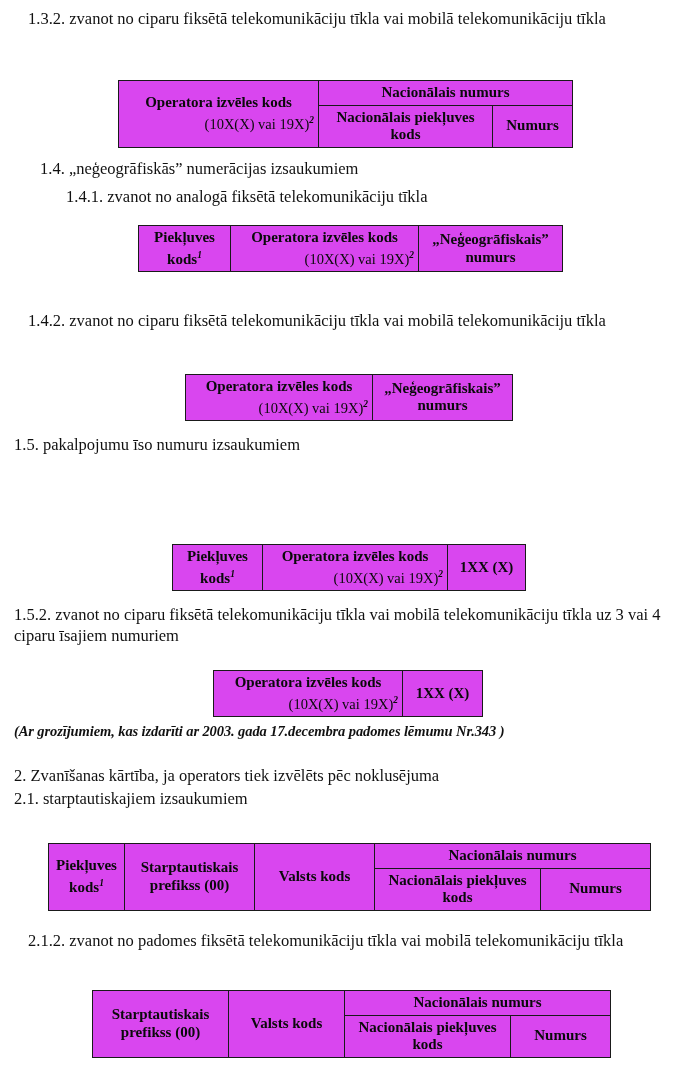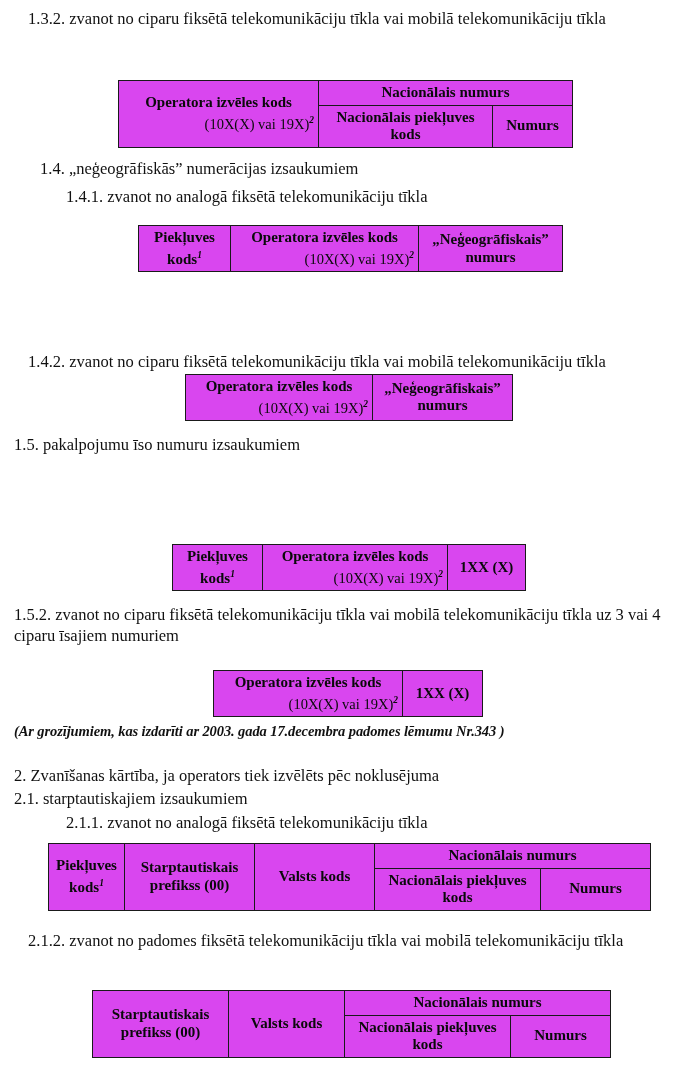--- a/index.html
+++ b/index.html
@@ -129,21 +129,21 @@
           <span class="cellwrap codeline"><span>(10X(X) vai 19X)</span><span class="sub">2</span></span>
         </td>
         <td>
           <span class="cellwrap">„Neģeogrāfiskais”</span>
           <span class="cellwrap">numurs</span>
         </td>
       </tr>
     </tbody>
   </table>
 
-  <div class="para justify" style="left:28px; top:310px; width:646px;margin-top:41px;">
+  <div class="para justify" style="left:28px; top:310px; width:646px;">
     <span>1.4.2.  zvanot  no  ciparu  fiksētā  telekomunikāciju  tīkla  vai  mobilā telekomunikāciju tīkla</span>
   </div>
 
   <table class="tbl" style="left:185px; top:374px; width:327px;">
     <colgroup>
         <col style="width:187px">
         <col style="width:140px">
       </colgroup>
     <tbody>
       <tr>
@@ -210,23 +210,20 @@
   </div>
 
   <div class="para" style="left:14px; top:765px; width:660px;">
     <span>2. Zvanīšanas kārtība, ja operators tiek izvēlēts pēc noklusējuma</span>
   </div>
 
   <div class="para" style="left:14px; top:788px; width:660px;">
     <span>2.1. starptautiskajiem izsaukumiem</span>
   </div>
 
-  <div class="para" style="left:66px; top:812px; width:620px;">
-    <span>2.1.1. zvanot no analogā fiksētā telekomunikāciju tīkla</span>
-  </div>
 
   <table class="tbl" style="left:48px; top:843px; width:602px;">
     <colgroup>
         <col style="width:76px">
         <col style="width:130px">
         <col style="width:120px">
         <col style="width:166px">
         <col style="width:110px">
       </colgroup>
     <tbody>

